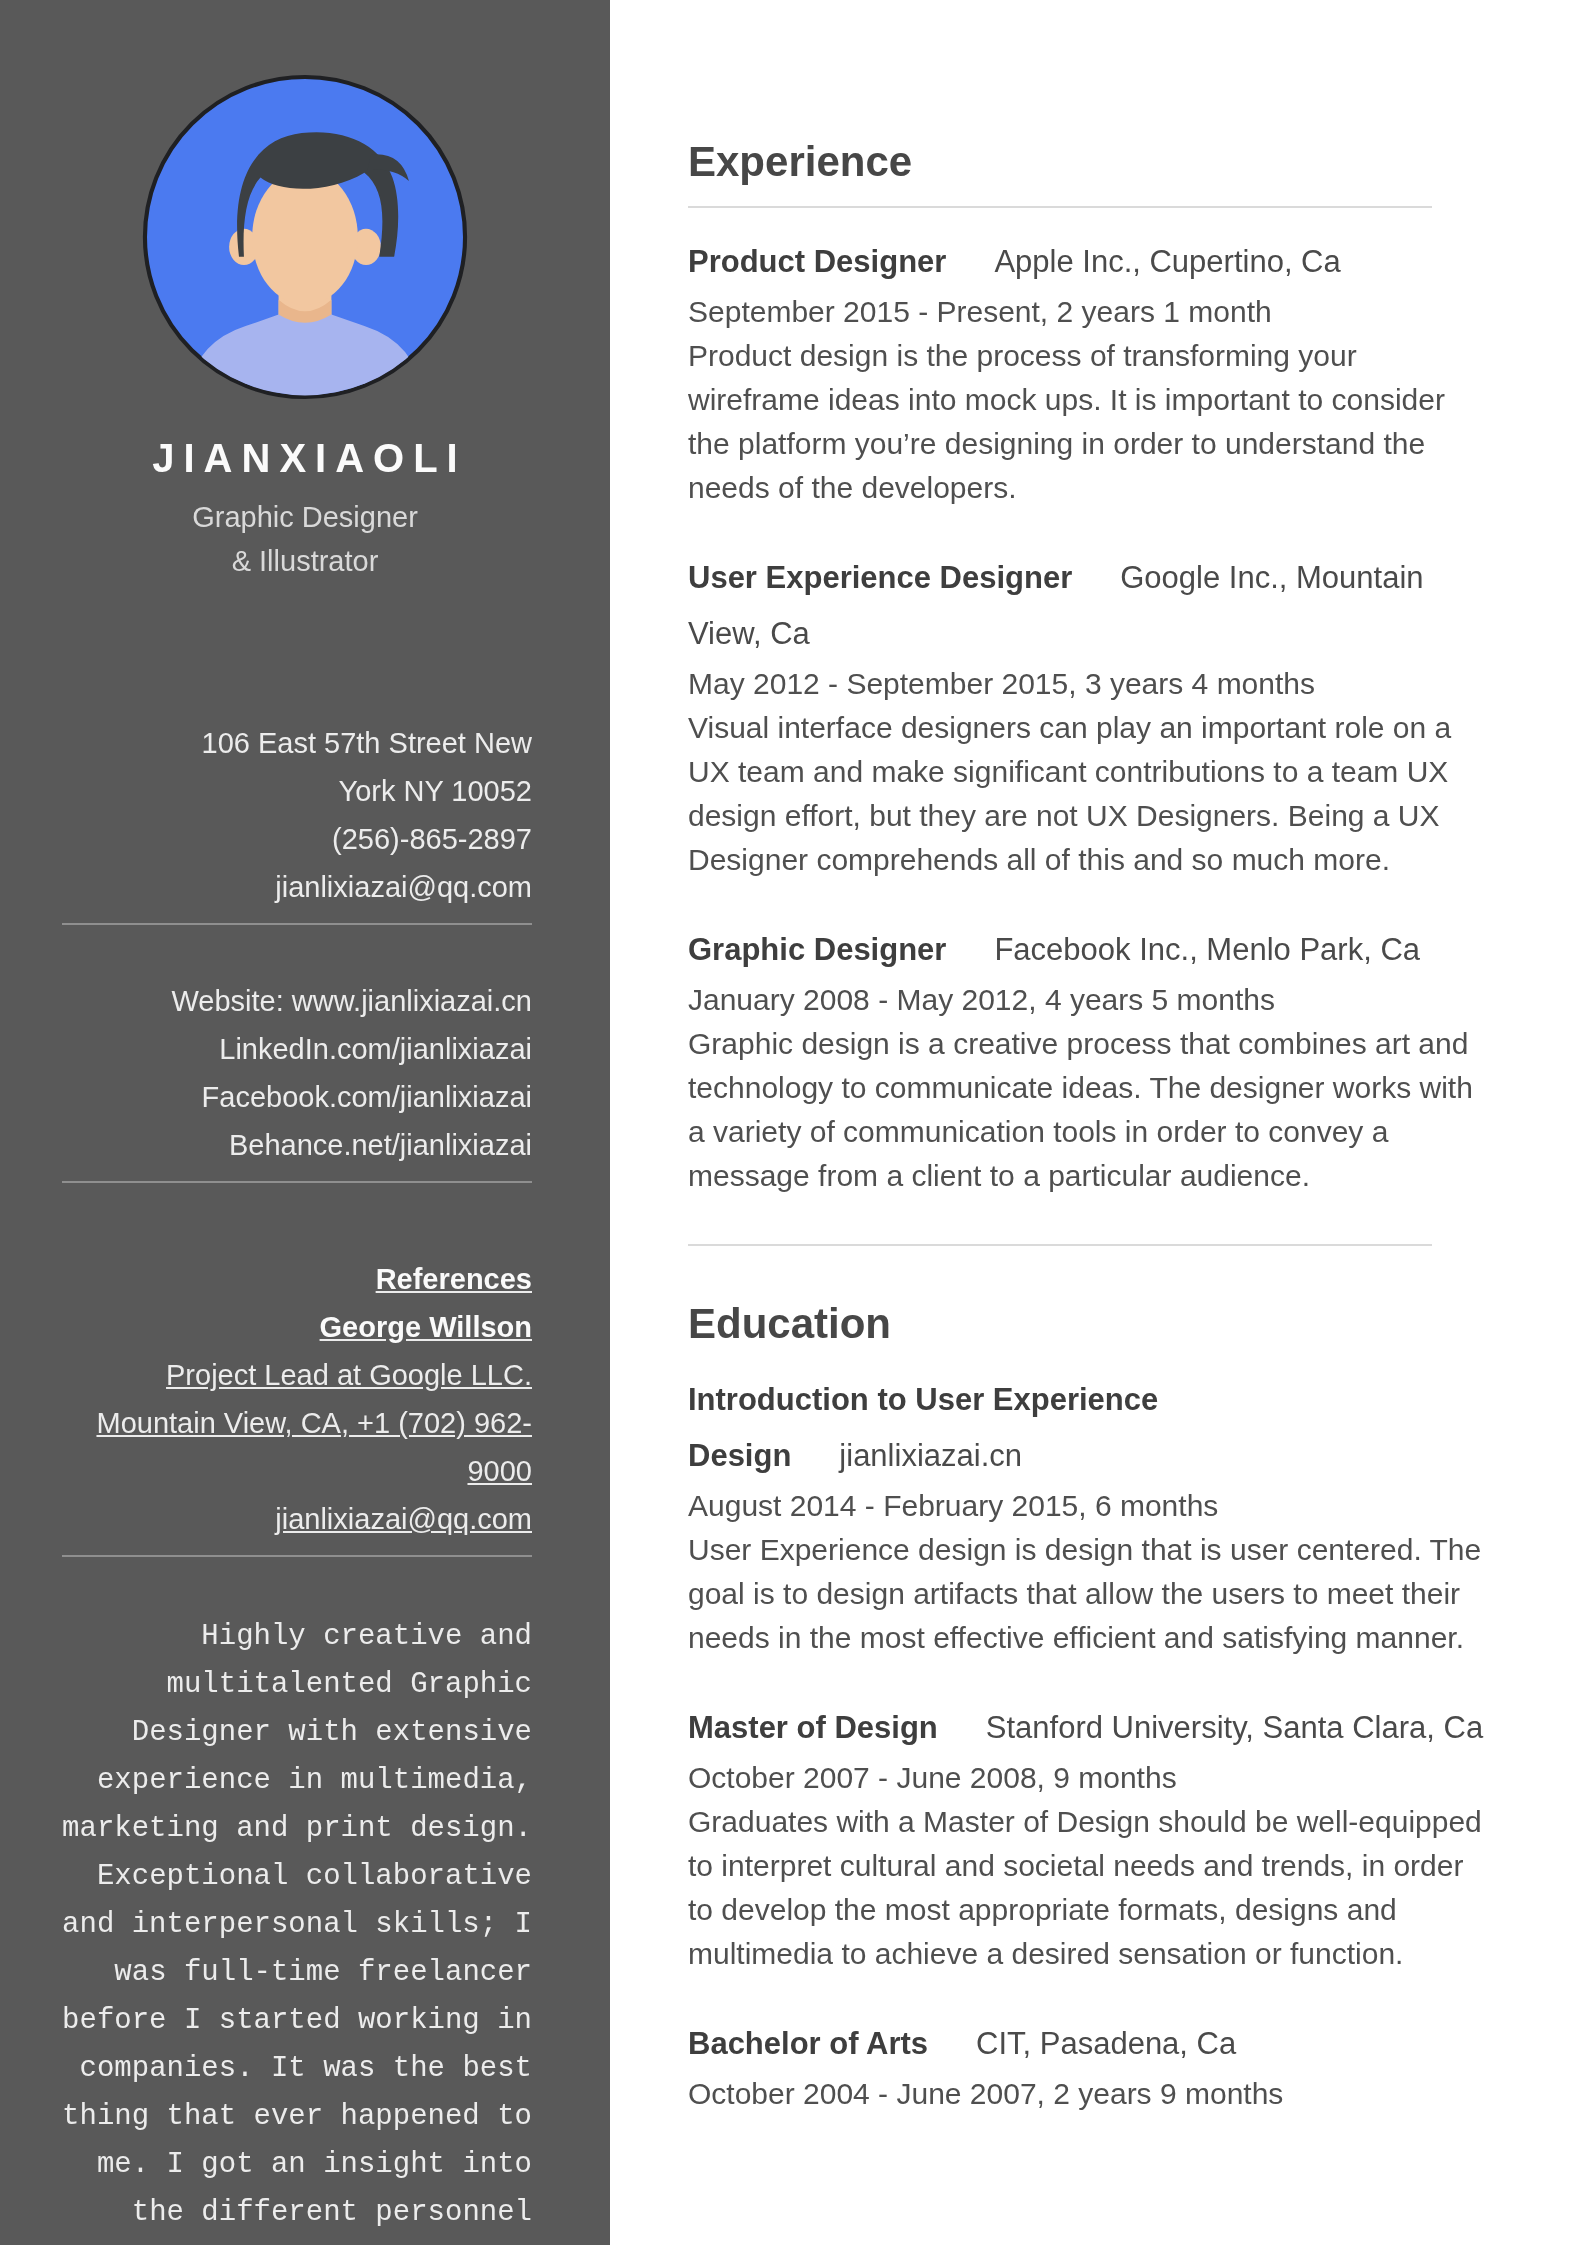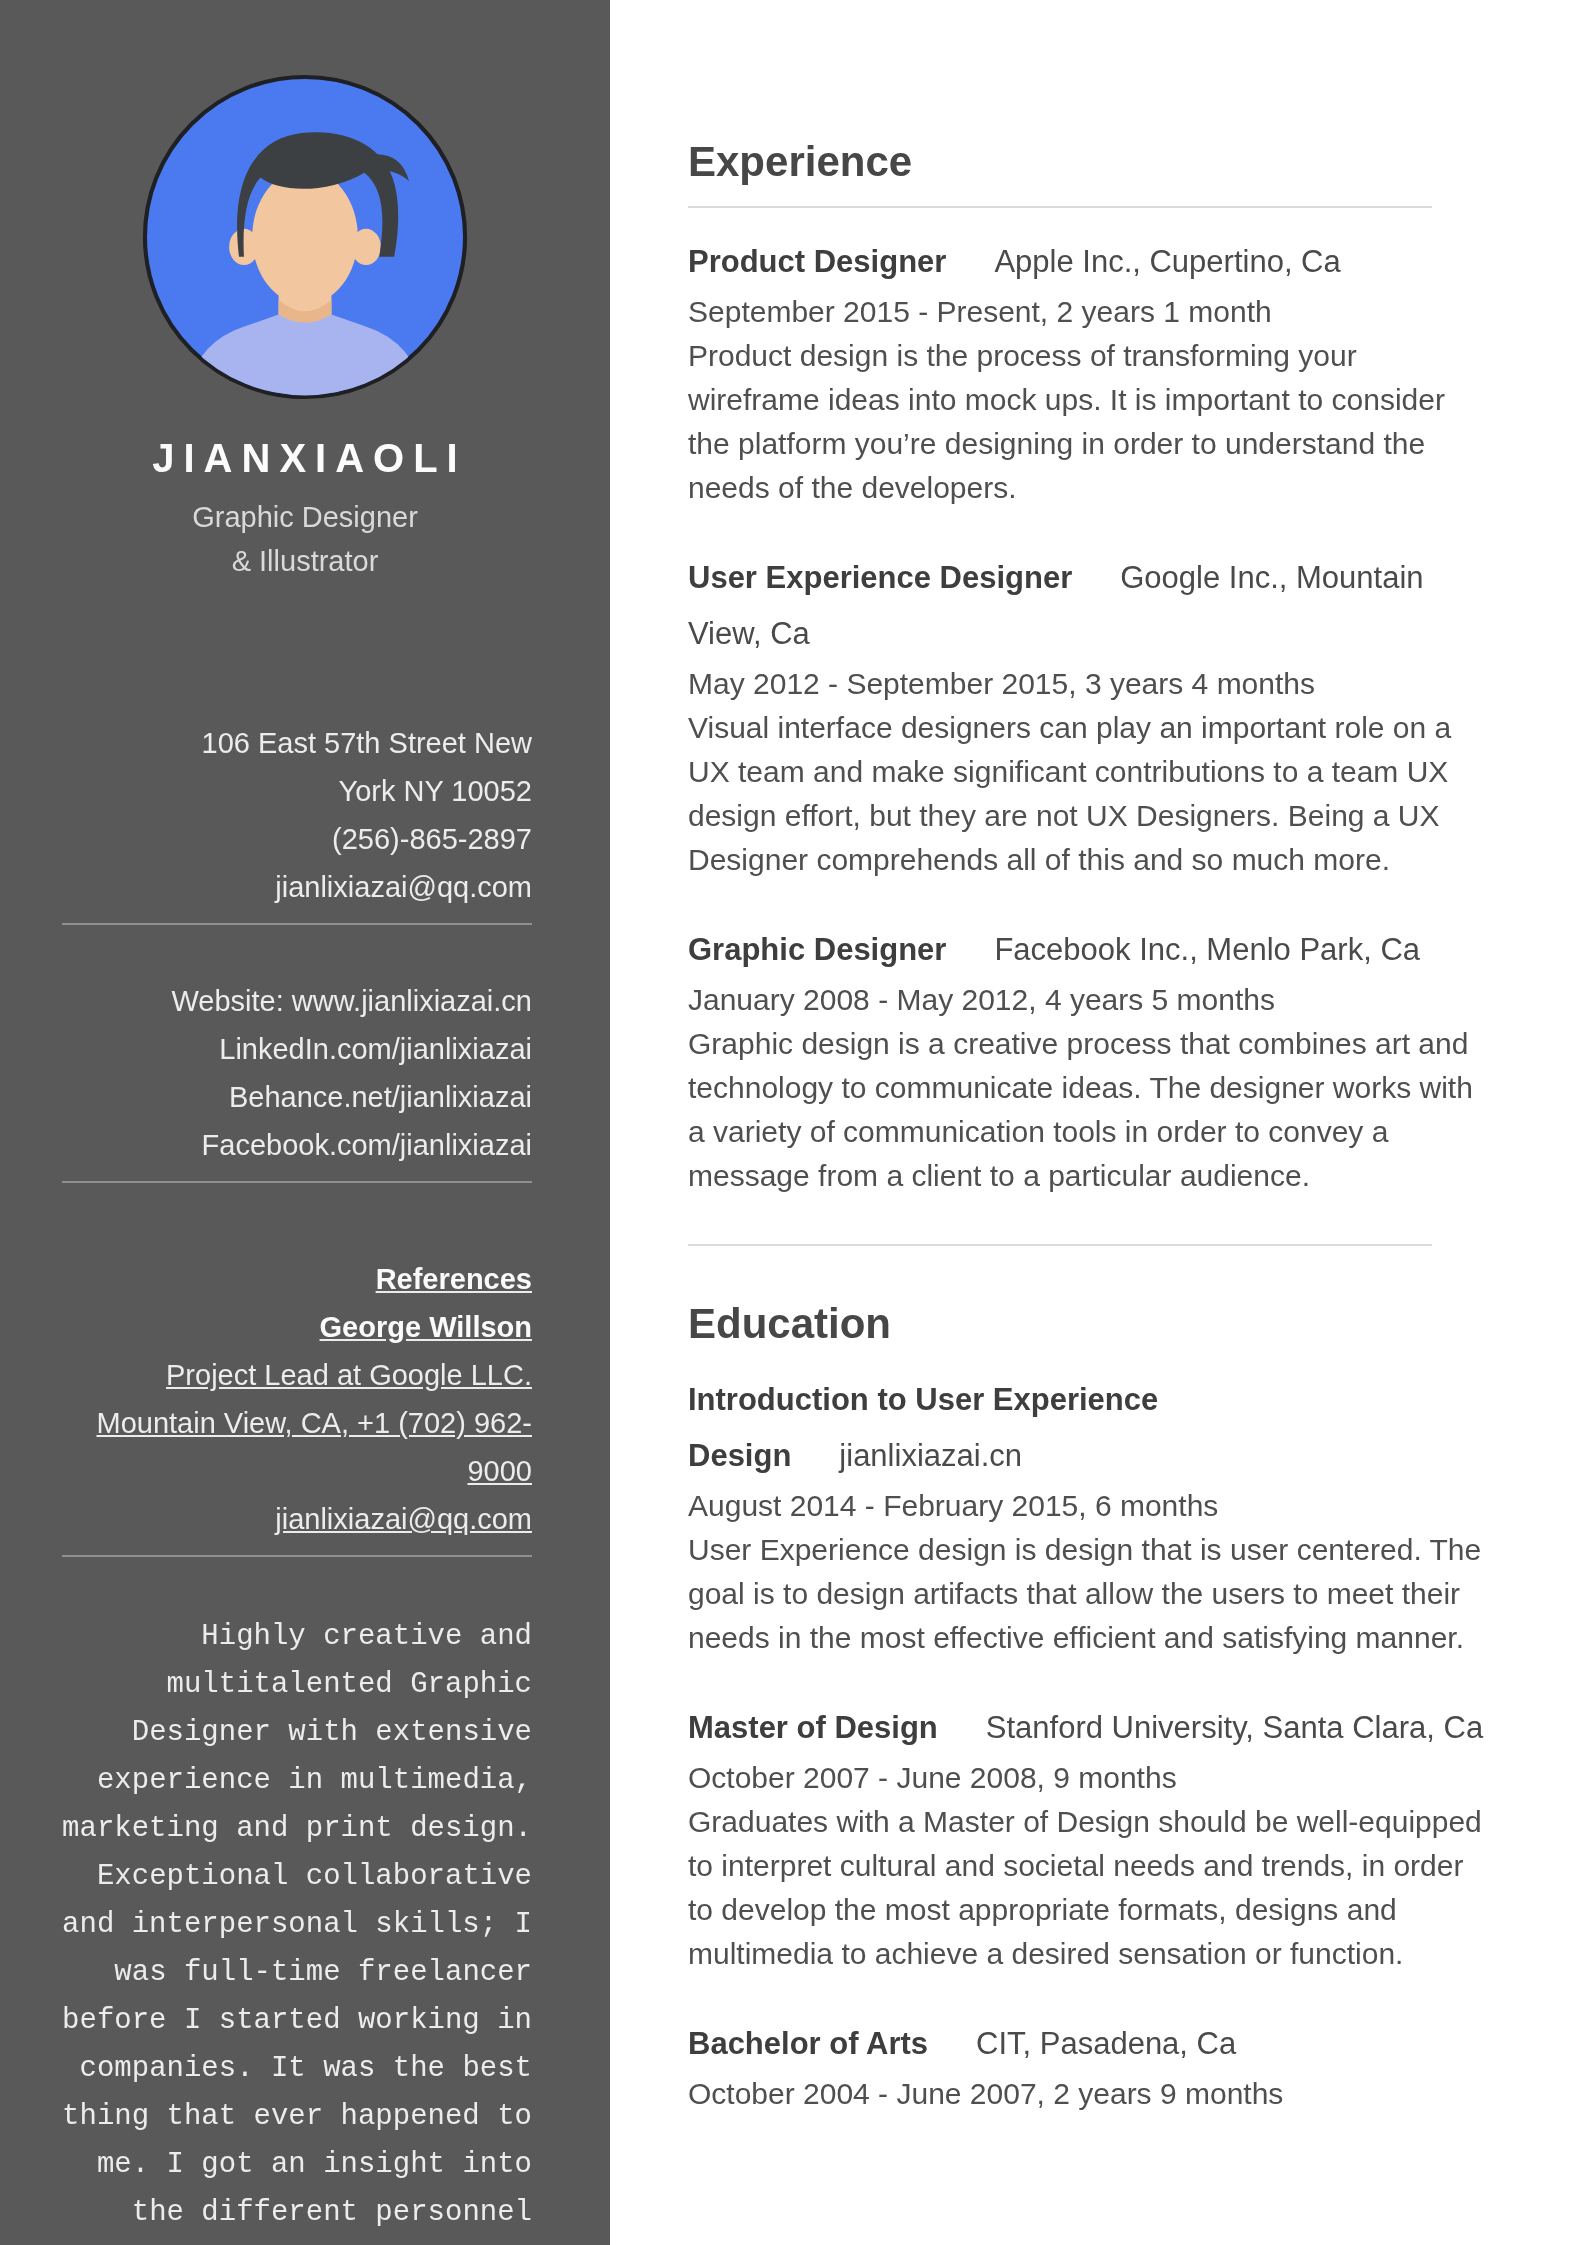--- a/index.html
+++ b/index.html
@@ -109,22 +109,22 @@
       <span class="address">106 East 57th Street New York NY 10052</span>
       <div>(256)-865-2897</div>
       <div>jianlixiazai@qq.com</div>
     </div>
 
     <hr class="side-rule">
 
     <div class="links">
       <div>Website: www.jianlixiazai.cn</div>
       <div>LinkedIn.com/jianlixiazai</div>
+      <div>Facebook.com/jianlixiazai</div>
       <div>Behance.net/jianlixiazai</div>
-      <div>Facebook.com/jianlixiazai</div>
     </div>
 
     <hr class="side-rule">
 
     <div class="refs">
       <div class="bold">References</div>
       <div class="bold">George Willson</div>
       <div>Project Lead at Google LLC. Mountain View, CA, +1 (702) 962-9000</div>
       <div>jianlixiazai@qq.com</div>
     </div>

